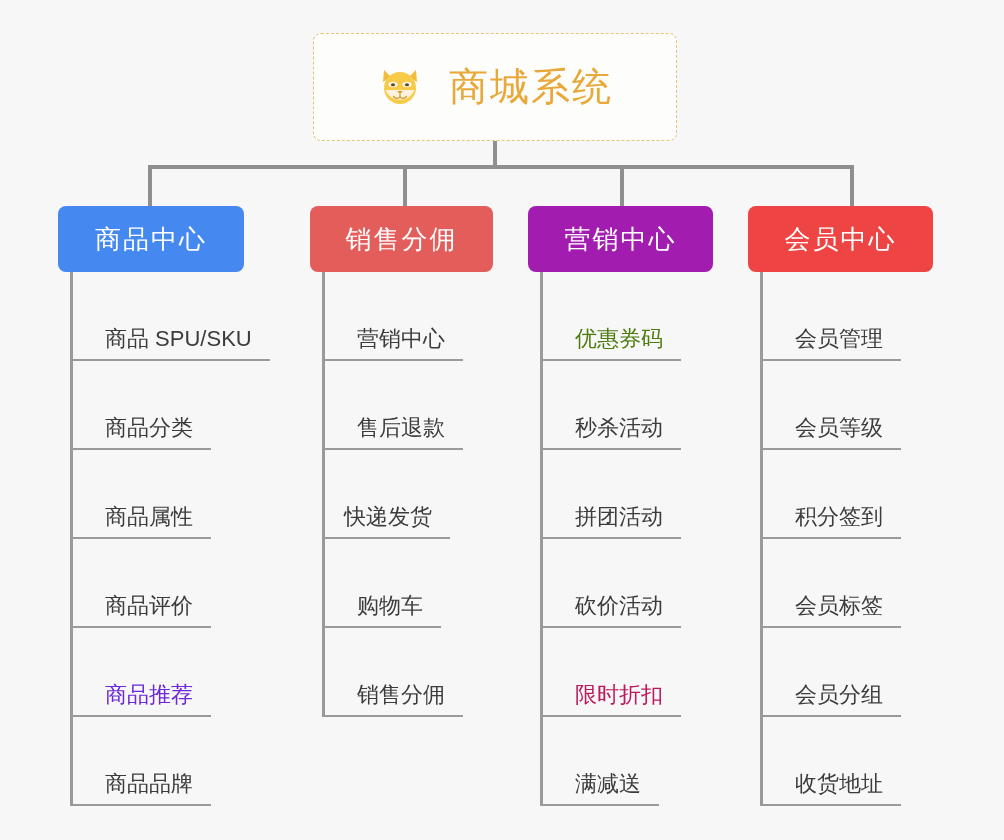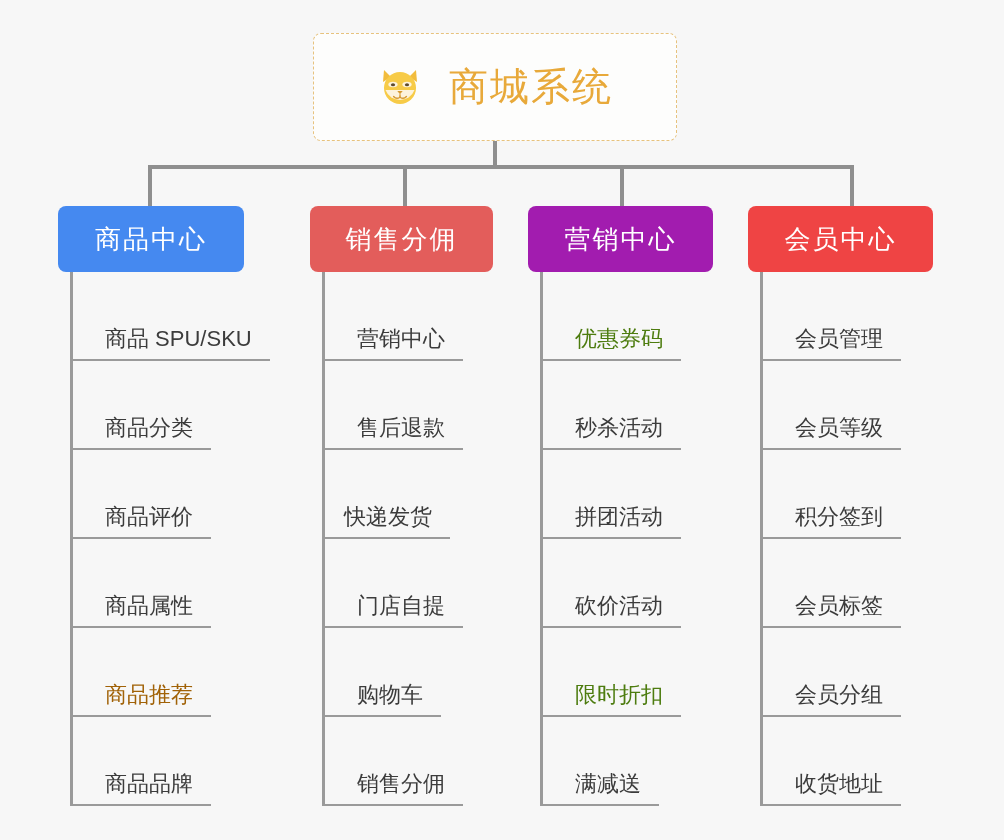--- a/index.html
+++ b/index.html
@@ -156,27 +156,27 @@
       <span>商品中心</span>
     </div>
     <div class="leaf-list" style="border-left-color: rgb(154, 154, 154);">
       <div class="leaf-item">
           <span class="leaf-label" style="border-bottom-color: rgb(154, 154, 154); color: rgb(60, 60, 60);">商品 SPU/SKU</span>
         </div>
       <div class="leaf-item">
           <span class="leaf-label" style="border-bottom-color: rgb(154, 154, 154); color: rgb(60, 60, 60);">商品分类</span>
         </div>
       <div class="leaf-item">
+          <span class="leaf-label" style="border-bottom-color: rgb(154, 154, 154); color: rgb(60, 60, 60);">商品属性</span>
+        </div>
+      <div class="leaf-item">
           <span class="leaf-label" style="border-bottom-color: rgb(154, 154, 154); color: rgb(60, 60, 60);">商品评价</span>
         </div>
       <div class="leaf-item">
-          <span class="leaf-label" style="border-bottom-color: rgb(154, 154, 154); color: rgb(60, 60, 60);">商品属性</span>
-        </div>
-      <div class="leaf-item">
-          <span class="leaf-label" style="border-bottom-color: rgb(154, 154, 154); color: #a16207;">商品推荐</span>
+          <span class="leaf-label" style="border-bottom-color: rgb(154, 154, 154); color: #6d28d9;">商品推荐</span>
         </div>
       <div class="leaf-item">
           <span class="leaf-label" style="border-bottom-color: rgb(154, 154, 154); color: rgb(60, 60, 60);">商品品牌</span>
         </div>
     </div>
   </div>
 
   <div class="column" style="left:310px; width:185px;">
     <div class="cat-box" style="width: 183px; background: rgb(227, 93, 91);">
       <span>销售分佣</span>
@@ -185,23 +185,20 @@
       <div class="leaf-item">
           <span class="leaf-label" style="border-bottom-color: rgb(154, 154, 154); color: rgb(60, 60, 60);">营销中心</span>
         </div>
       <div class="leaf-item">
           <span class="leaf-label" style="border-bottom-color: rgb(154, 154, 154); color: rgb(60, 60, 60);">售后退款</span>
         </div>
       <div class="leaf-item">
           <span class="leaf-label" style="border-bottom-color: rgb(154, 154, 154); color: rgb(60, 60, 60); padding-left: 19px;">快递发货</span>
         </div>
       <div class="leaf-item">
-          <span class="leaf-label" style="border-bottom-color: rgb(154, 154, 154); color: rgb(60, 60, 60);">门店自提</span>
-        </div>
-      <div class="leaf-item">
           <span class="leaf-label" style="border-bottom-color: rgb(154, 154, 154); color: rgb(60, 60, 60);">购物车</span>
         </div>
       <div class="leaf-item">
           <span class="leaf-label" style="border-bottom-color: rgb(154, 154, 154); color: rgb(60, 60, 60);">销售分佣</span>
         </div>
     </div>
   </div>
 
   <div class="column" style="left:528px; width:185px;">
     <div class="cat-box" style="width: 185px; background: #a21caf;">
@@ -214,21 +211,21 @@
       <div class="leaf-item">
           <span class="leaf-label" style="border-bottom-color: rgb(154, 154, 154); color: rgb(60, 60, 60);">秒杀活动</span>
         </div>
       <div class="leaf-item">
           <span class="leaf-label" style="border-bottom-color: rgb(154, 154, 154); color: rgb(60, 60, 60);">拼团活动</span>
         </div>
       <div class="leaf-item">
           <span class="leaf-label" style="border-bottom-color: rgb(154, 154, 154); color: rgb(60, 60, 60);">砍价活动</span>
         </div>
       <div class="leaf-item">
-          <span class="leaf-label" style="border-bottom-color: rgb(154, 154, 154); color: #4d7c0f;">限时折扣</span>
+          <span class="leaf-label" style="border-bottom-color: rgb(154, 154, 154); color: #be185d;">限时折扣</span>
         </div>
       <div class="leaf-item">
           <span class="leaf-label" style="border-bottom-color: rgb(154, 154, 154); color: rgb(60, 60, 60);">满减送</span>
         </div>
     </div>
   </div>
 
   <div class="column" style="left:748px; width:185px;">
     <div class="cat-box" style="width: 185px; background: #ef4444;">
       <span>会员中心</span>

